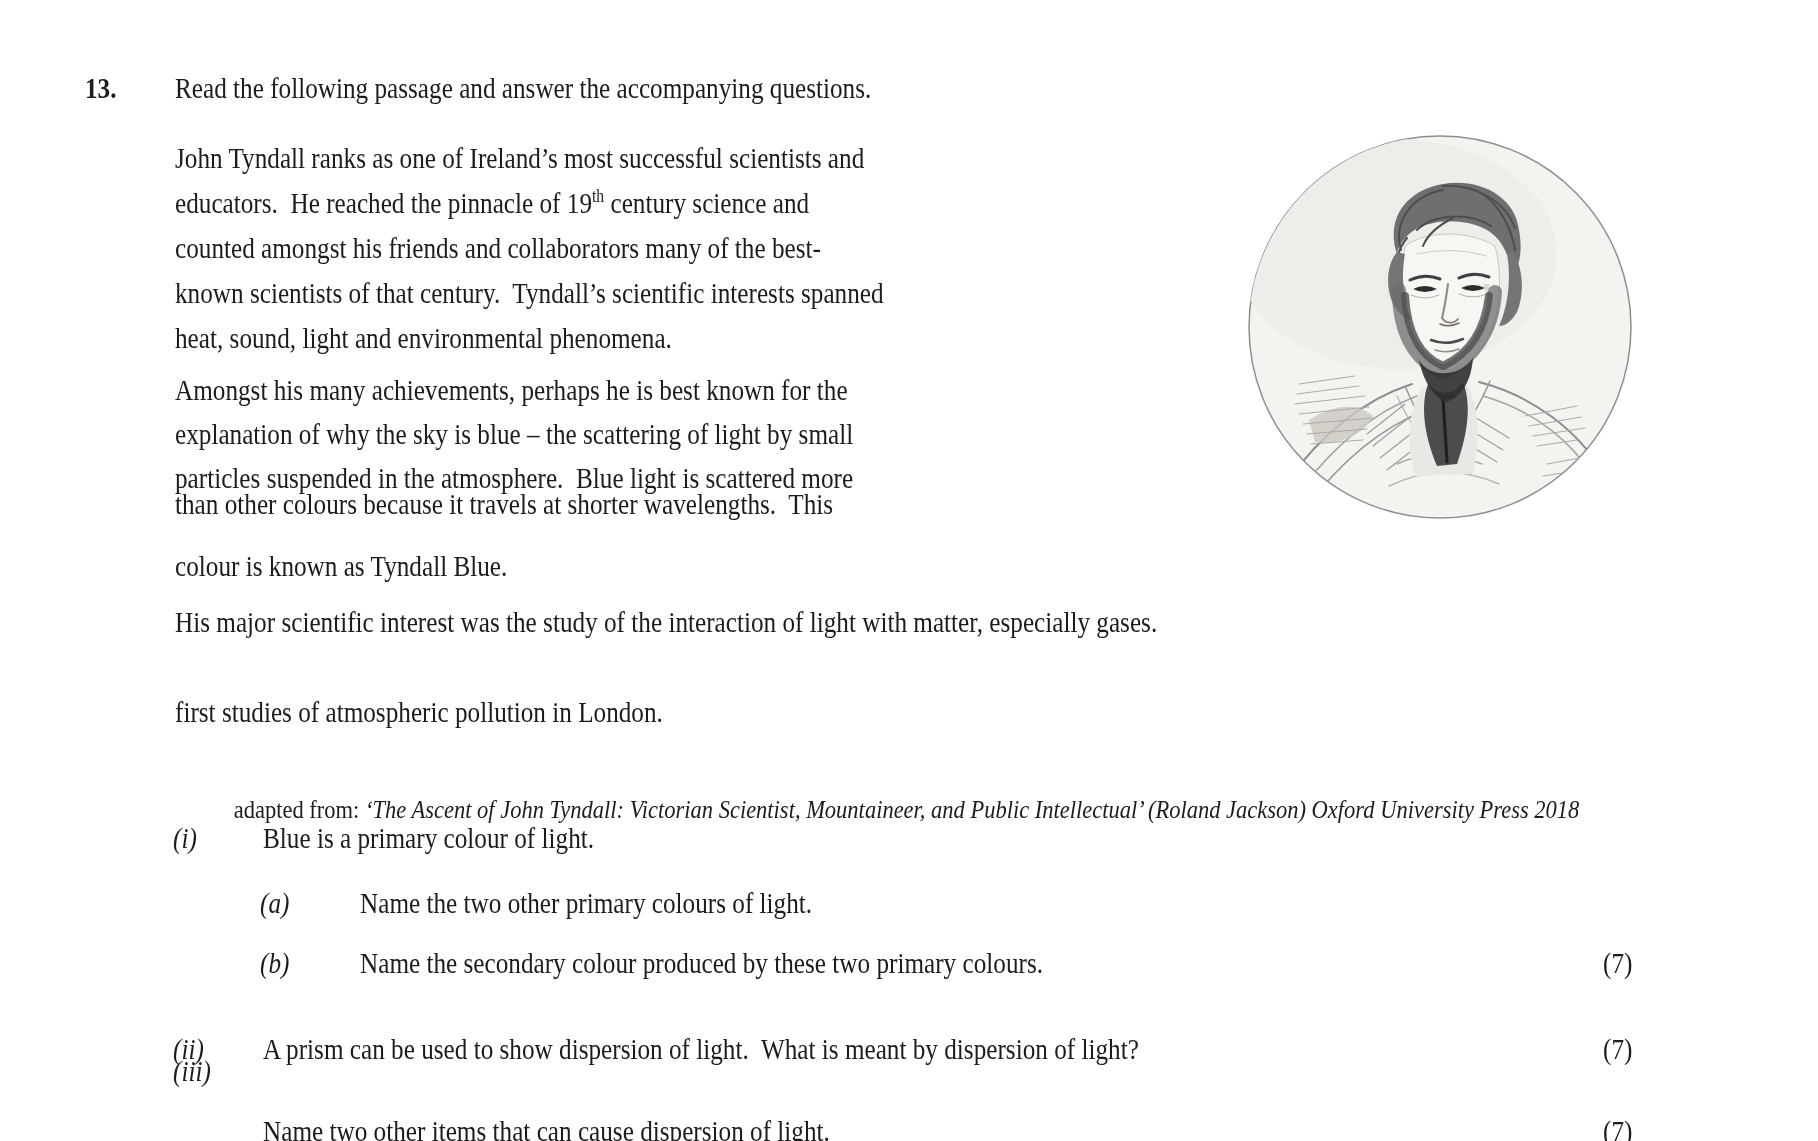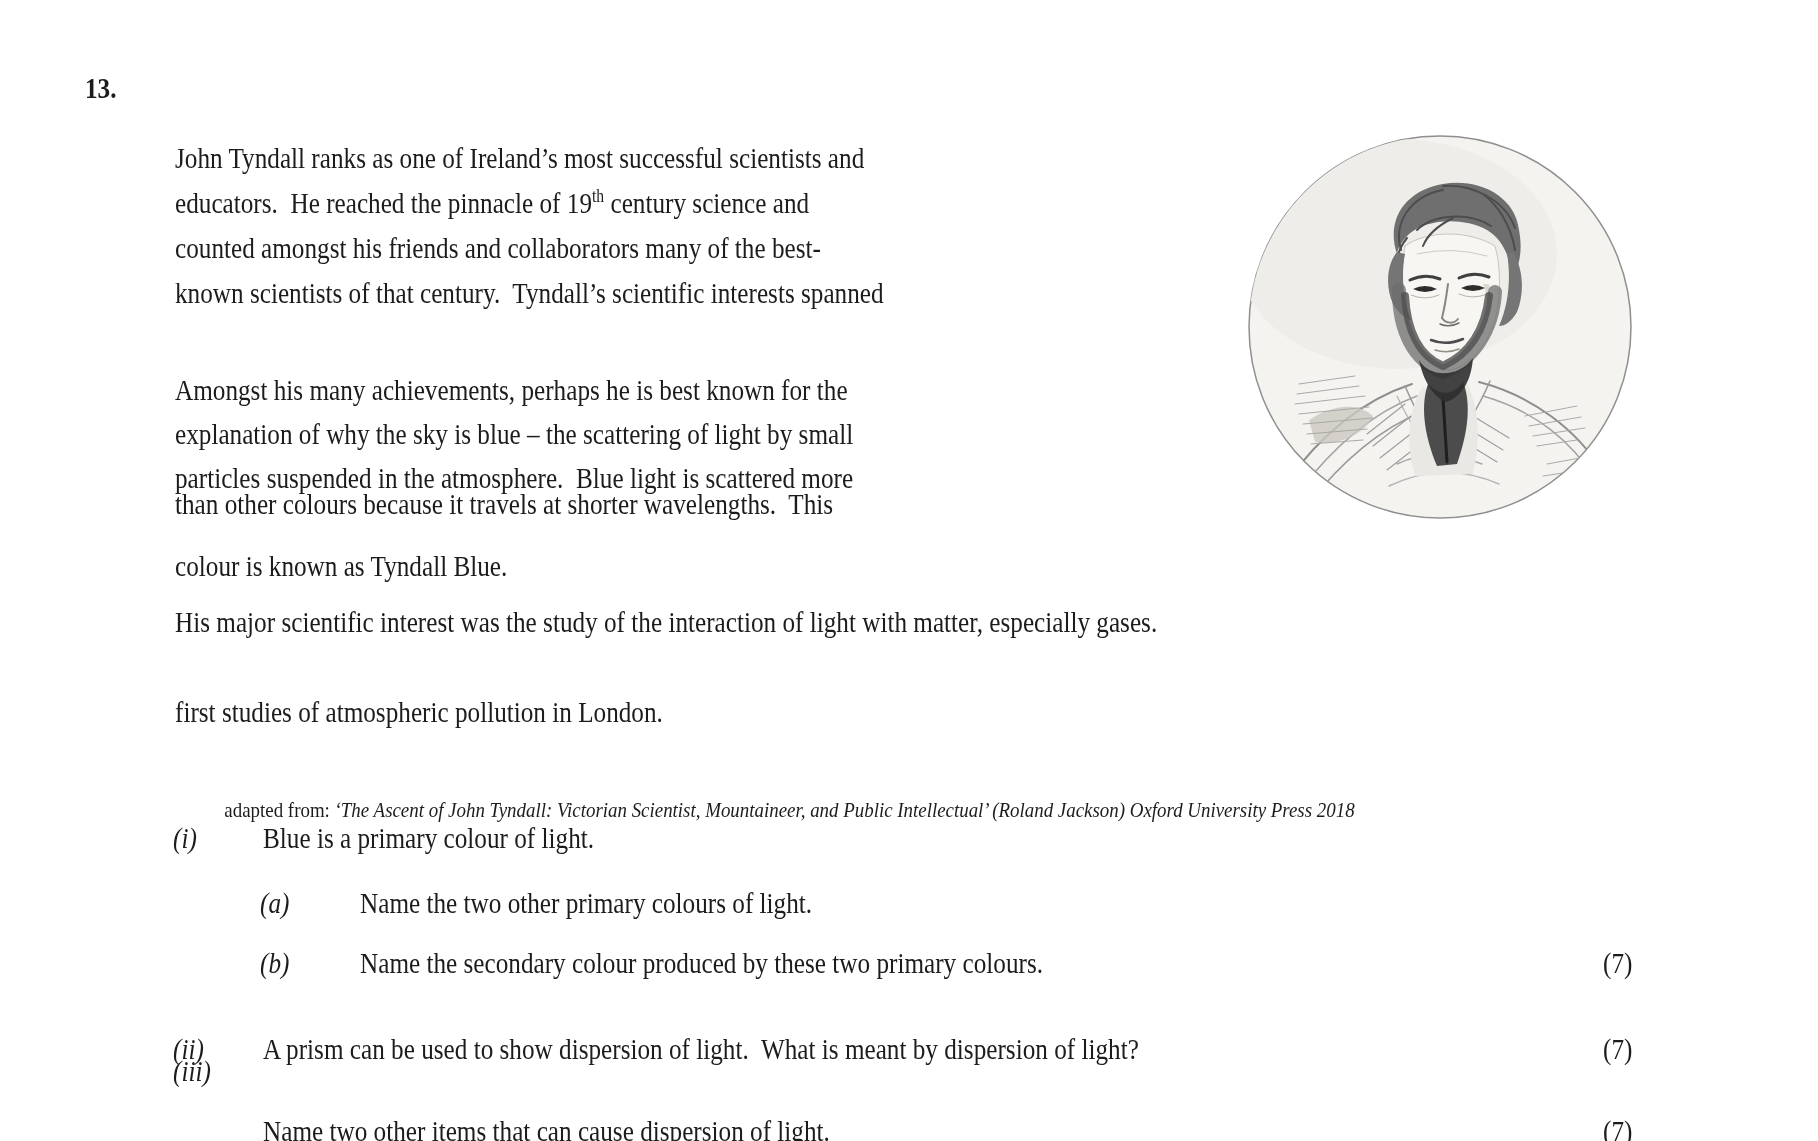--- a/index.html
+++ b/index.html
@@ -19,39 +19,41 @@
     white-space:pre;
   }
   .scale{
     display:inline-block;
     transform:scaleX(0.84);
     transform-origin:0 50%;
     white-space:pre;
   }
   .bold{font-weight:700;}
   .it{font-style:italic;}
-  .small{font-size:21px;line-height:28px;}
+  .small{font-size:25px;line-height:28px;}
   sup{font-size:0.62em;line-height:0;}
   .portrait{
     position:absolute;
     left:1247px;top:99px;
     width:386px;height:386px;
   }
 </style>
 </head>
 <body>
 
 <div class="page">
 
   <div class="line bold" style="left:85px;top:33px"><span class="scale">13.</span></div>
+  <div class="line" style="left:175px;top:33px"><span class="scale">Read the following passage and answer the accompanying questions.</span></div>
 
   <div class="line" style="left:175px;top:103px"><span class="scale">John Tyndall ranks as one of Ireland’s most successful scientists and</span></div>
   <div class="line" style="left:175px;top:148px"><span class="scale"><span>educators.  He reached the pinnacle of 19</span><sup>th</sup><span> century science and</span></span></div>
   <div class="line" style="left:175px;top:238px"><span class="scale">known scientists of that century.  Tyndall’s scientific interests spanned</span></div>
   <div class="line" style="left:175px;top:193px"><span class="scale">counted amongst his friends and collaborators many of the best-</span></div>
+  <div class="line" style="left:175px;top:283px"><span class="scale">heat, sound, light and environmental phenomena.</span></div>
 
   <div class="line" style="left:175px;top:335px"><span class="scale">Amongst his many achievements, perhaps he is best known for the</span></div>
   <div class="line" style="left:175px;top:423px"><span class="scale">particles suspended in the atmosphere.  Blue light is scattered more</span></div>
   <div class="line" style="left:175px;top:379px"><span class="scale">explanation of why the sky is blue – the scattering of light by small</span></div>
   <div class="line" style="left:175px;top:449px"><span class="scale">than other colours because it travels at shorter wavelengths.  This</span></div>
   <div class="line" style="left:175px;top:511px"><span class="scale">colour is known as Tyndall Blue.</span></div>
 
   <div class="line" style="left:175px;top:567px"><span class="scale">His major scientific interest was the study of the interaction of light with matter, especially gases.</span></div>
   <div class="line" style="left:175px;top:657px"><span class="scale">first studies of atmospheric pollution in London.</span></div>
 

